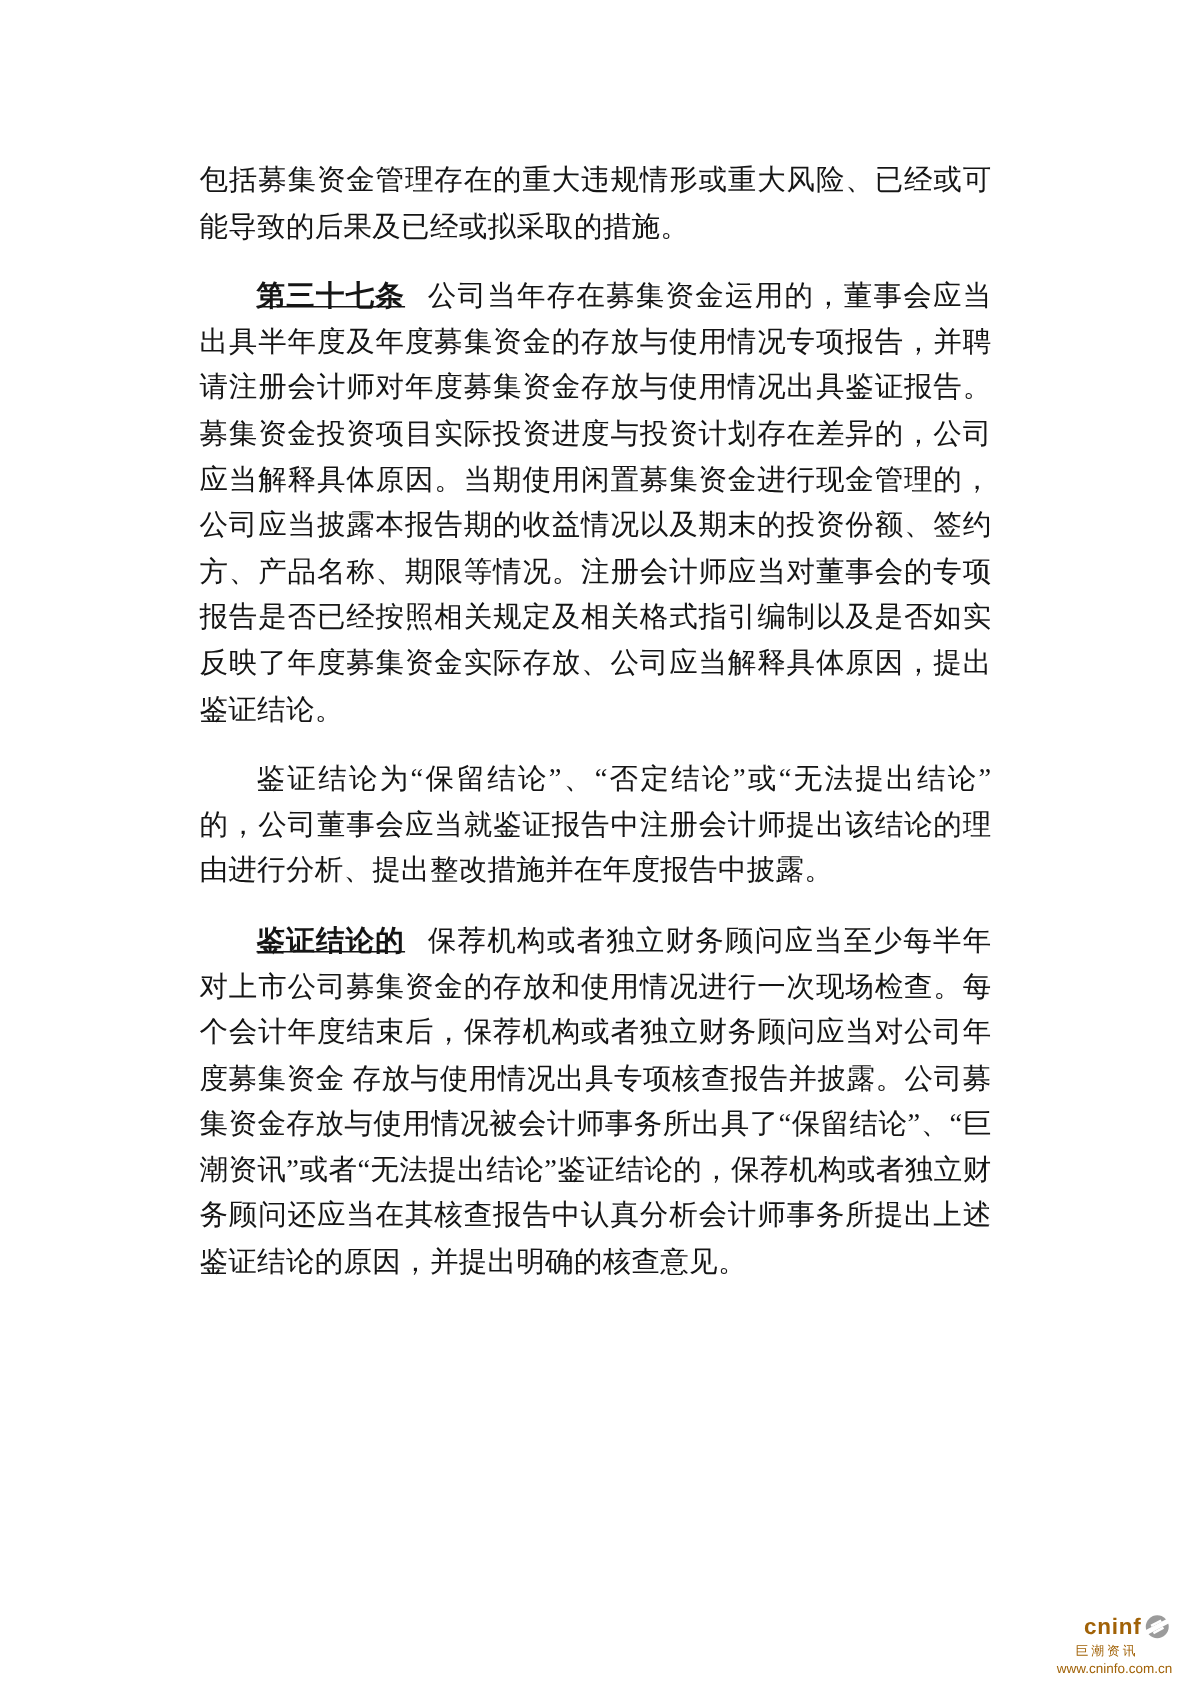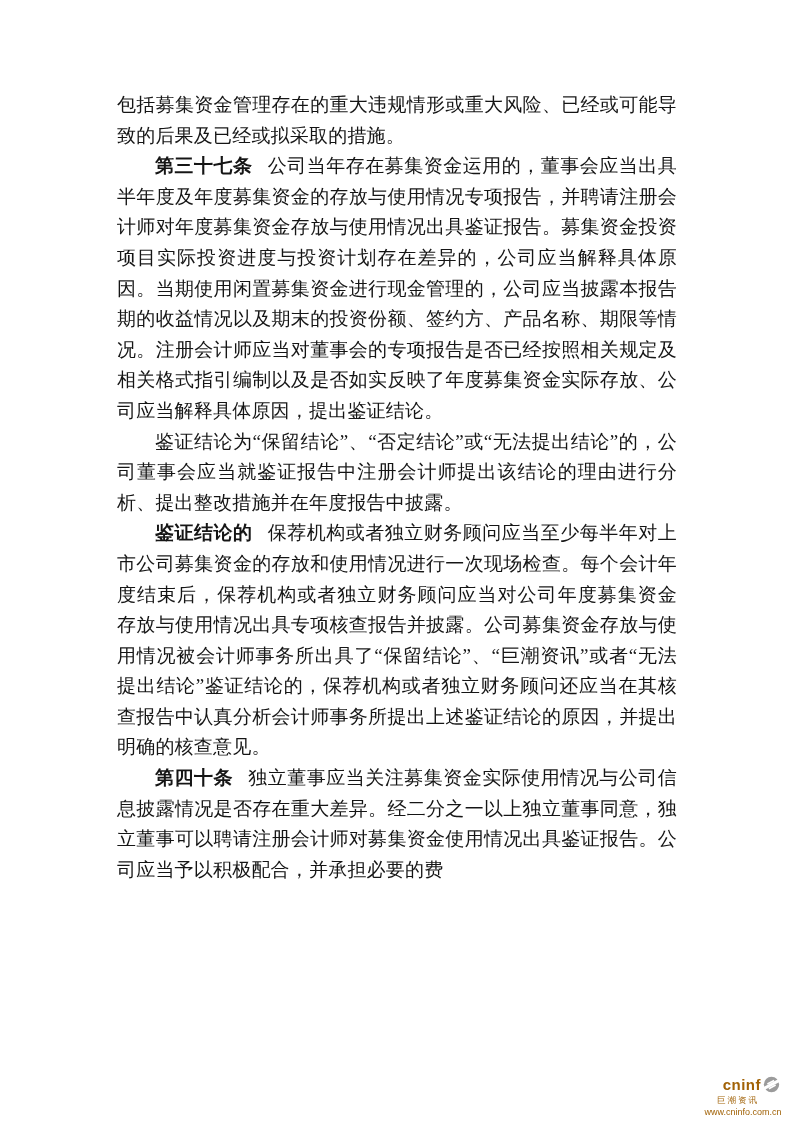--- a/index.html
+++ b/index.html
@@ -20,34 +20,35 @@
     background: #ffffff;
   }
   .doc-body {
     position: absolute;
     left: 117px;
     top: 90px;
     width: 560px;
     color: #151515;
   }
   p.para {
-    margin: 0;
+    margin: 16px;
     font-size: 19px;
     line-height: 30.6px;
     text-align: justify;
     text-justify: inter-ideograph;
     letter-spacing: 0.2px;
     word-break: break-all;
   }
   p.para.indent {
     text-indent: 2em;
   }
   .art-num {
     font-weight: bold;
     margin-right: 0.8em;
+    text-decoration: underline;
   }
   .footer-logo {
     position: absolute;
     left: 704px;
     top: 1076px;
     width: 78px;
     color: #a16207;
     text-align: center;
     line-height: 1.15;
     font-family: "Liberation Sans", "DejaVu Sans", sans-serif;
@@ -85,21 +86,20 @@
 <body>
 
 <div class="page">
 
   <div class="doc-body">
 
   <p class="para"><span>包括募集资金管理存在的重大违规情形或重大风险、已经或可能导致的后果及已经或拟采取的措施。</span></p>
       <p class="para indent"><span class="art-num">第三十七条</span><span>公司当年存在募集资金运用的，董事会应当出具半年度及年度募集资金的存放与使用情况专项报告，并聘请注册会计师对年度募集资金存放与使用情况出具鉴证报告。募集资金投资项目实际投资进度与投资计划存在差异的，公司应当解释具体原因。当期使用闲置募集资金进行现金管理的，公司应当披露本报告期的收益情况以及期末的投资份额、签约方、产品名称、期限等情况。注册会计师应当对董事会的专项报告是否已经按照相关规定及相关格式指引编制以及是否如实反映了年度募集资金实际存放、公司应当解释具体原因，提出鉴证结论。</span></p>
       <p class="para indent"><span>鉴证结论为“保留结论”、“否定结论”或“无法提出结论”的，公司董事会应当就鉴证报告中注册会计师提出该结论的理由进行分析、提出整改措施并在年度报告中披露。</span></p>
       <p class="para indent"><span class="art-num">鉴证结论的</span><span>保荐机构或者独立财务顾问应当至少每半年对上市公司募集资金的存放和使用情况进行一次现场检查。每个会计年度结束后，保荐机构或者独立财务顾问应当对公司年度募集资金 存放与使用情况出具专项核查报告并披露。公司募集资金存放与使用情况被会计师事务所出具了“保留结论”、“巨潮资讯”或者“无法提出结论”鉴证结论的，保荐机构或者独立财务顾问还应当在其核查报告中认真分析会计师事务所提出上述鉴证结论的原因，并提出明确的核查意见。</span></p>
-      <p class="para indent"><span class="art-num">第四十条</span><span>独立董事应当关注募集资金实际使用情况与公司信息披露情况是否存在重大差异。经二分之一以上独立董事同意，独立董事可以聘请注册会计师对募集资金使用情况出具鉴证报告。公司应当予以积极配合，并承担必要的费</span></p>
     </div>
 
   <div class="footer-logo">
     <div class="logo-row">
       <span class="logo-word">cninf</span>
       <span class="swirl">
         <svg viewBox="0 0 20 20" width="17" height="17" aria-hidden="true">
           <circle cx="10" cy="10" r="9" fill="#9b9b9b"></circle>
           <rect x="-4" y="8.1" width="28" height="3.8" fill="#ffffff" transform="rotate(-28 10 10)"></rect>
           <rect x="6" y="6.2" width="9" height="2" fill="#ffffff" transform="rotate(-28 10 10)"></rect>

